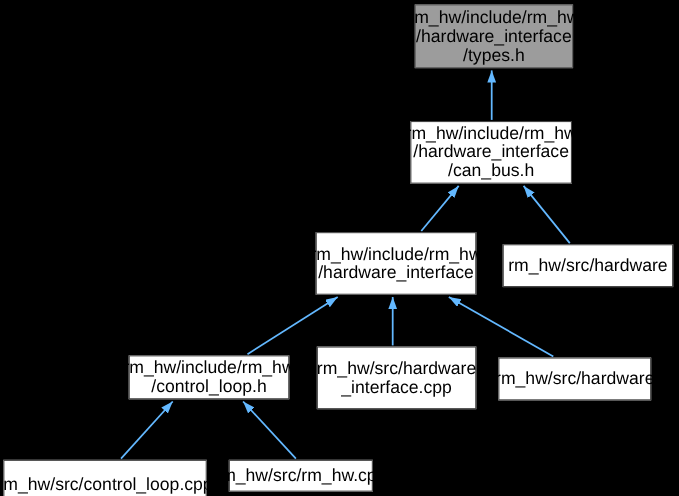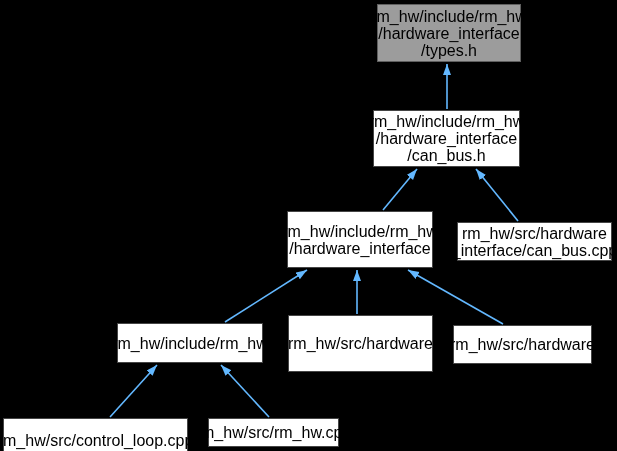--- a/index.html
+++ b/index.html
@@ -83,29 +83,30 @@
     <span>/can_bus.h</span>
   </div>
 
   <div class="node" style="left:287px; top:211px; width:146px; height:57px;">
     <span>rm_hw/include/rm_hw</span>
     <span>/hardware_interface</span>
   </div>
 
   <div class="node" style="left:457px; top:222px; width:155px; height:39px;">
     <span>rm_hw/src/hardware</span>
-    <span>_interface/can_bus.cpp</span>
   </div>
 
   <div class="node" style="left:117px; top:323px; width:146px; height:40px;">
     <span>rm_hw/include/rm_hw</span>
+    <span>/control_loop.h</span>
   </div>
 
   <div class="node" style="left:288px; top:315px; width:145px; height:57px;">
     <span>rm_hw/src/hardware</span>
+    <span>_interface.cpp</span>
   </div>
 
   <div class="node" style="left:453px; top:325px; width:139px; height:39px;">
     <span>rm_hw/src/hardware</span>
   </div>
 
   <div class="node" style="left:3px; top:418px; width:185px; height:45px;">
     <span>rm_hw/src/control_loop.cpp</span>
   </div>
 

